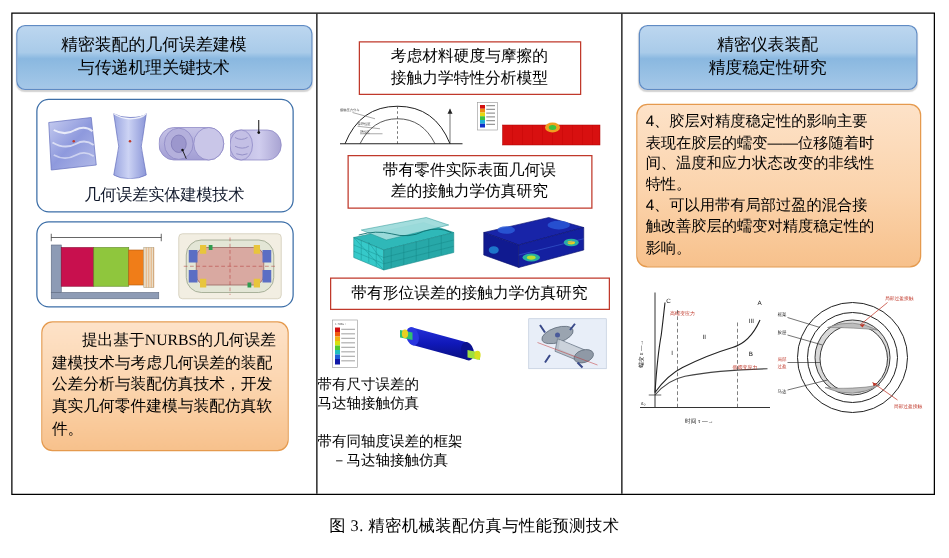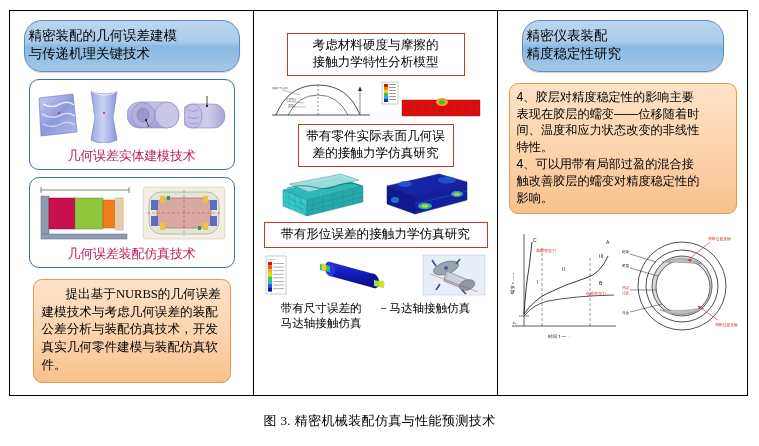--- a/index.html
+++ b/index.html
@@ -15,44 +15,44 @@
     display:flex;
   }
   .column{position:relative;box-sizing:border-box;height:100%;}
   .col-1{width:244px;border-right:1.5px solid #000;}
   .col-2{width:244px;border-right:1.5px solid #000;}
   .col-3{flex:1;}
 
   
   .header-pill{
     margin:9px auto 0 auto;
-    border-radius:18px;
+    border-radius:7px;
     border:1px solid #5f8bc4;
     background:linear-gradient(to bottom,#bcd6ef 0%,#a9cbe9 42%,#8ab8e0 52%,#a5c8e8 100%);
     color:#000;
-    text-align:left;
+    text-align:center;
     font-size:13.5px;
     line-height:1.36;
-    padding:6px 0 7px 4px;
+    padding:6px 21px 7px 4px;
     box-shadow:0 1px 1px rgba(0,0,0,.18);
   }
   .col-1 .header-pill{width:210px;}
   .col-2 .header-pill{width:196px;}
   .col-3 .header-pill{width:196px;}
   .header-pill div{white-space:nowrap;}
 
   
   .blue-panel{
     margin:7px auto 0 auto;width:206px;
     border:1.6px solid #3d6fa8;border-radius:10px;
     background:#fff;box-sizing:border-box;
     padding:4px 3px 1px 3px;
   }
   .blue-panel .panel-caption{
-    text-align:center;font-size:13px;color:#be185d;
+    text-align:center;font-size:13px;color:#0f172a;
     padding:1px 0 3px 0;white-space:nowrap;letter-spacing:-0.2px;
   }
   .panel-art{height:62px;display:flex;align-items:center;justify-content:space-around;}
 
   
   .orange-box{
     border:1px solid #e59a4e;border-radius:9px;
     background:linear-gradient(to bottom,#fde2c8 0%,#fbd3ab 55%,#f7c18c 100%);
     color:#000;font-size:12.6px;line-height:1.42;
     box-sizing:border-box;
@@ -69,21 +69,21 @@
   .col-3 .orange-box p{margin:0;}
 
   
   .red-label{
     border:1.4px solid #c0392b;background:#fff;color:#000;
     text-align:center;font-size:12.6px;line-height:1.35;
     box-sizing:border-box;padding:3px 4px 4px 4px;
     margin:0 auto;
   }
   .red-label.w1{width:178px;margin-top:22px;}
-  .red-label.w2{width:156px;margin-top:4px;}
+  .red-label.w2{width:196px;margin-top:4px;}
   .red-label.w3{width:224px;margin-top:4px;}
 
   .art-row{display:flex;align-items:center;justify-content:center;gap:8px;}
 
   .plain-caption{
     font-size:11.6px;line-height:1.3;text-align:center;color:#000;
   }
 
   
   #figure-caption{
@@ -202,21 +202,20 @@
           <rect x="19" y="39" width="5" height="7" fill="#e8c53c"></rect>
           <rect x="62" y="39" width="5" height="7" fill="#e8c53c"></rect>
           <line x1="43" y1="6" x2="43" y2="52" stroke="#b03030" stroke-width=".4" stroke-dasharray="3 2"></line>
           <line x1="6" y1="29" x2="80" y2="29" stroke="#b03030" stroke-width=".4" stroke-dasharray="3 2"></line>
           <g fill="#2e9b4e">
               <rect x="26" y="12" width="3" height="4"></rect>
               <rect x="57" y="42" width="3" height="4"></rect>
             </g>
         </svg>
       </div>
-      <div class="panel-caption">几何误差装配仿真技术</div>
     </div>
 
     <div class="orange-box">提出基于NURBS的几何误差建模技术与考虑几何误差的装配公差分析与装配仿真技术，开发真实几何零件建模与装配仿真软件。</div>
   </div>
 
   <div class="column col-2">
 
 
     <div class="red-label w1">
       <div>考虑材料硬度与摩擦的</div>
@@ -374,26 +373,27 @@
         <path d="M24 17 L46 26 L44 36 L22 27 Z" fill="#b9c2cc" stroke="#6a7585" stroke-width=".6"></path>
         <path d="M26 18 L44 26 L43 33 L25 25 Z" fill="#cfd6de" opacity=".8"></path>
         <ellipse cx="45" cy="31" rx="8" ry="5" fill="#8f99a6" stroke="#5f6b7a" stroke-width=".6" transform="rotate(-18 45 31)"></ellipse>
         <path d="M14 12 L10 6 M34 10 L38 5" stroke="#3a4a8a" stroke-width="1.6"></path>
         <path d="M18 30 L14 36 M40 36 L44 40" stroke="#3a4a8a" stroke-width="1.6"></path>
         <line x1="8" y1="20" x2="56" y2="38" stroke="#c03030" stroke-width=".4"></line>
         <circle cx="24" cy="14" r="2" fill="#4a5a9a"></circle>
       </svg>
     </div>
 
-    <div class="art-row" style="margin-top:4px;gap:16px;align-items:flex-start;">
+    <div class="art-row" style="margin-top:4px;gap:16px;align-items:flex-start;flex-direction:column;">
       <div class="plain-caption">
         <div>带有尺寸误差的</div>
         <div>马达轴接触仿真</div>
       </div>
       <div class="plain-caption">
+        <div>带有同轴度误差的框架</div>
         <div>－马达轴接触仿真</div>
       </div>
     </div>
   </div>
 
   <div class="column col-3">
 
     <div class="header-pill">
       <div>精密仪表装配</div>
       <div>精度稳定性研究</div>

